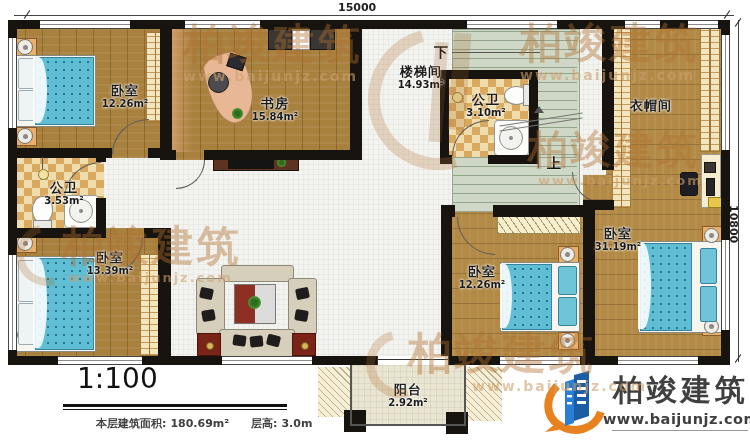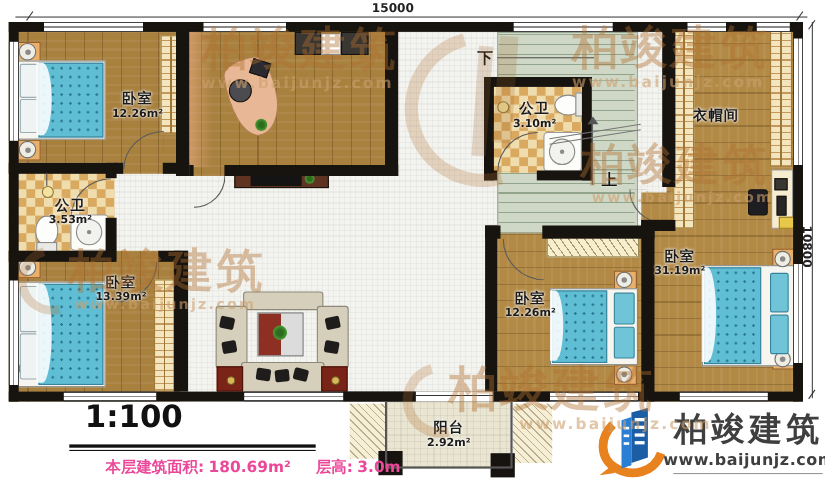--- a/index.html
+++ b/index.html
@@ -78,22 +78,22 @@
   
   .wm{position:absolute;z-index:9;pointer-events:none;font-weight:bold;white-space:nowrap;}
   .wm-chars{color:rgba(176,112,48,.42);letter-spacing:3px;}
   .wm-url{color:rgba(205,160,110,.6);letter-spacing:2px;}
   .wm-arc{position:absolute;border:12px solid rgba(176,112,48,.26);border-radius:50%;
     border-top-color:transparent;border-right-color:transparent;transform:rotate(30deg);z-index:9;pointer-events:none;}
   .wm-bar{position:absolute;background:rgba(160,100,40,.22);z-index:9;pointer-events:none;}
   
   .titlerow{position:absolute;left:63px;top:362px;display:flex;align-items:baseline;z-index:8;color:#111;}
   .title-cn{font-size:37px;font-weight:bold;letter-spacing:2px;}
-  .title-scale{font-size:28px;font-weight:bold;margin-left:14px;}
-  .sub{position:absolute;left:96px;top:416px;font-size:14px;font-weight:bold;color:#ec4899;z-index:8;}
+  .title-scale{font-size:28px;font-weight:normal;margin-left:14px;}
+  .sub{position:absolute;left:96px;top:416px;font-size:11px;font-weight:bold;color:#404040;z-index:8;}
   .sub span{margin-right:4px;}
   .brandtxt{position:absolute;left:612px;top:370px;width:138px;z-index:8;color:#3f3f3f;text-align:center;}
   .brandname{font-size:30px;font-weight:bold;letter-spacing:4px;white-space:nowrap;}
   .brandurl{font-size:14.5px;font-weight:bold;letter-spacing:.5px;display:flex;align-items:center;gap:4px;justify-content:center;}
   .brandurl::before,.brandurl::after{content:"";height:1px;background:#5a5a5a;flex:1;}
   .urlline{position:absolute;left:612px;top:430px;width:136px;height:1px;background:#999;z-index:8;}
 </style>
 </head>
 <body>
 
@@ -273,27 +273,35 @@
   <div class="win-h" style="left:58px;top:356px;width:84px;"></div>
   <div class="win-h" style="left:222px;top:356px;width:90px;"></div>
   <div class="win-h" style="left:500px;top:356px;width:80px;"></div>
   <div class="win-h" style="left:618px;top:356px;width:80px;"></div>
   <div class="slider" style="left:377px;top:356px;width:70px;"></div>
 
   <div class="rlabel" style="left:95px;top:84px;width:60px;">
     <div class="rname">卧室</div>
     <div class="rarea">12.26m²</div>
   </div>
+  <div class="rlabel" style="left:243px;top:97px;width:64px;">
+    <div class="rname">书房</div>
+    <div class="rarea">15.84m²</div>
+  </div>
   <div class="rlabel" style="left:38px;top:181px;width:52px;">
     <div class="rname">公卫</div>
     <div class="rarea">3.53m²</div>
   </div>
   <div class="rlabel" style="left:83px;top:251px;width:54px;">
     <div class="rname">卧室</div>
     <div class="rarea">13.39m²</div>
+  </div>
+  <div class="rlabel" style="left:392px;top:65px;width:58px;">
+    <div class="rname">楼梯间</div>
+    <div class="rarea">14.93m²</div>
   </div>
   <div class="rlabel" style="left:462px;top:93px;width:48px;">
     <div class="rname">公卫</div>
     <div class="rarea">3.10m²</div>
   </div>
   <div class="rlabel" style="left:622px;top:99px;width:58px;">
     <div class="rname">衣帽间</div>
     <div class="rarea"></div>
   </div>
   <div class="rlabel" style="left:454px;top:265px;width:56px;">

